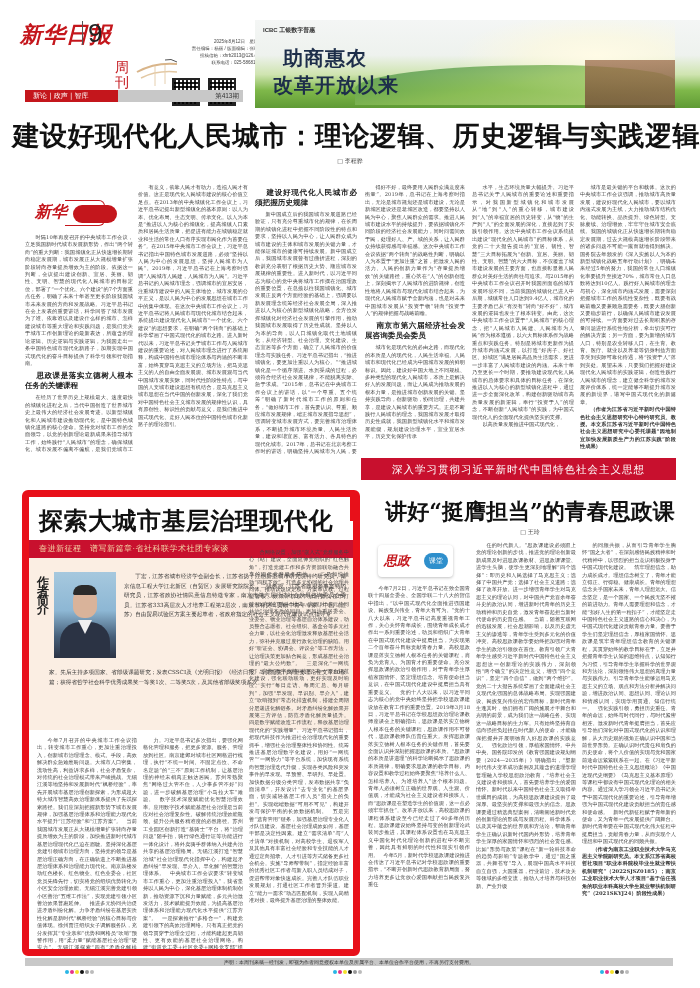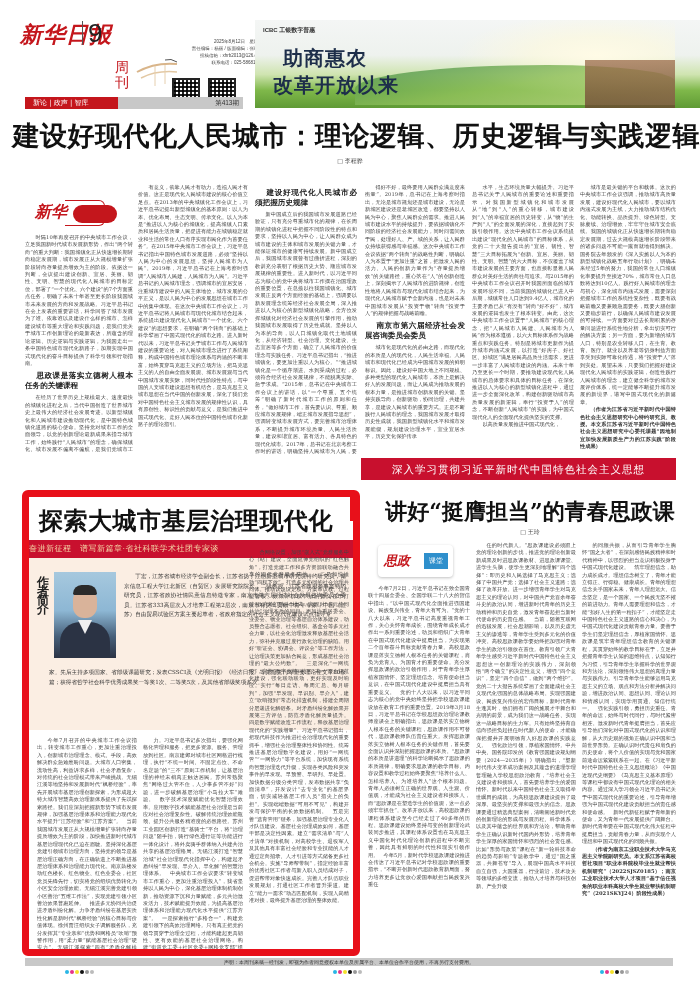--- a/index.html
+++ b/index.html
@@ -11,21 +11,21 @@
   .brand { position: absolute; left: 0; top: 2px; font-size: 22px; font-style: italic; font-weight: bold; color: #c4161c; letter-spacing: 1px; }
   .brand-sep { position: absolute; left: 62px; top: 3px; width: 1px; height: 24px; background: #555; }
   .page-num { position: absolute; left: 68px; top: 0; font-family: "Liberation Sans", sans-serif; font-size: 26px; color: #222; }
   .section-big { position: absolute; left: 0; top: 38px; font-size: 36px; font-weight: bold; color: #c4161c; letter-spacing: 2px; }
   .section-small { position: absolute; left: 95px; top: 42px; font-size: 14px; color: #c4161c; line-height: 15px; width: 16px; }
   .eaves { position: absolute; left: 115px; top: 40px; width: 45px; height: 30px; }
   .meta { position: absolute; left: 160px; top: 20px; width: 83px; font-family: "Liberation Sans", sans-serif; font-size: 4.5px; line-height: 7px; text-align: right; color: #444; }
   .qr { position: absolute; top: 60px; width: 28px; height: 28px; background:
         repeating-linear-gradient(90deg,#222 0 2px,#fff 2px 4px),
         repeating-linear-gradient(0deg,#222 0 2px,#fff 2px 4px); background-blend-mode: multiply; border: 2px solid #222; }
-  .subnav { position: absolute; left: 25px; top: 97px; width: 218px; height: 12px; background: #c8c8c8; }
+  .subnav { position: absolute; left: 25px; top: 90px; width: 218px; height: 12px; background: #c8c8c8; }
   .subnav-red { position: absolute; left: 0; top: 0; width: 93px; height: 12px; background: #c4161c; color: #fff; font-size: 7px; line-height: 12px; padding-left: 8px; }
   .issue { position: absolute; right: 4px; top: 0; font-family: "Liberation Sans", sans-serif; font-size: 6.5px; line-height: 12px; color: #333; }
 
   .ad { position: absolute; left: 255px; top: 20px; width: 504px; height: 88px; overflow: hidden;
         background: linear-gradient(180deg,#f4f6f5 0%,#eef2ee 40%,#cfe4b0 62%,#7fb84a 80%,#5f9a35 100%); }
   .ad-sky { position: absolute; left: 160px; top: 0; width: 260px; height: 88px;
         background: radial-gradient(ellipse at 70% 40%, #fffbe6 0%, rgba(255,250,220,.6) 25%, rgba(255,255,255,0) 55%); }
   .ad-hill { position: absolute; left: 100px; top: 45px; width: 320px; height: 40px; background: linear-gradient(170deg,#3f8a48 0%,#8fc05a 50%,#c5de8a 100%); border-radius: 60% 40% 0 0; opacity: .8; }
   .ad-town { position: absolute; left: 330px; top: 40px; width: 90px; height: 48px; background: linear-gradient(180deg,#9b6b4a,#6b4030); opacity: .75; }
   .ad-logo { position: absolute; left: 8px; top: 6px; font-family: "Liberation Sans", sans-serif; font-size: 6px; color: #333; font-weight: bold; }
@@ -48,38 +48,38 @@
   .xylogo .t { position: absolute; left: 0; top: 2px; font-size: 16px; font-style: italic; font-weight: bold; color: #c4161c; }
   .xylogo .b { position: absolute; left: 38px; top: 5px; width: 26px; height: 18px; border-radius: 9px; background: #c4161c; color: #fff; font-size: 9px; text-align: center; line-height: 18px; font-weight: bold; padding-left: 44px; }
   .xylogo .frame { position: absolute; left: 30px; top: 0; width: 40px; height: 26px; border: 1.2px solid #c4161c; border-left: none; border-radius: 0 6px 6px 0; }
 
   
   .red-banner { position: absolute; left: 361px; top: 458px; width: 315px; height: 22px; background: #c8102e; color: #fff; font-size: 10.5px; text-align: center; line-height: 22px; letter-spacing: 1px; }
 
   
   .feature { position: absolute; left: 22px; top: 490px; width: 338px; height: 466px; border: 7px solid #e8101a; border-radius: 6px; background: #fff; }
   .feature-title { position: absolute; left: 10px; top: 8px; font-size: 24px; font-weight: bold; color: #111; letter-spacing: 0.5px; }
-  .feature-strip { position: absolute; left: 0px; top: 43px; width: 324px; height: 18px; background: #c8102e; color: #f5d9a8; font-size: 8px; line-height: 18px; letter-spacing: 0.5px; }
+  .feature-strip { position: absolute; left: 0px; top: 43px; width: 324px; height: 18px; background: #c8102e; color: #f5d9a8; font-size: 8px; line-height: 18px; padding-left: 10px; letter-spacing: 0.5px; }
   .author-box { position: absolute; left: 0px; top: 61px; width: 324px; height: 172px; background: #fbeee3; }
   .author-label { position: absolute; left: 8px; top: 20px; width: 10px; font-size: 12px; line-height: 9px; font-weight: bold; color: #222; }
   .author-photo { position: absolute; left: 25px; top: 14px; width: 62px; height: 86px; background: linear-gradient(180deg,#a6c8de 0%,#8db7d4 45%,#47607a 75%,#2b3344 100%); overflow: hidden; }
   .author-photo .head { position: absolute; left: 19px; top: 16px; width: 24px; height: 30px; border-radius: 12px 12px 11px 11px; background: #d9b39a; }
   .author-photo .hair { position: absolute; left: 19px; top: 13px; width: 24px; height: 10px; border-radius: 12px 12px 2px 2px; background: #2a2a2a; }
   .author-photo .body { position: absolute; left: 6px; top: 50px; width: 50px; height: 40px; border-radius: 20px 20px 0 0; background: #2b3344; }
   .author-photo .collar { position: absolute; left: 24px; top: 48px; width: 14px; height: 14px; background: #f0f0f0; clip-path: polygon(0 0,100% 0,50% 100%); }
   .author-bio { position: absolute; left: 95px; top: 14px; width: 222px; font-size: 5.6px; line-height: 9.6px; color: #333; text-align: justify; text-indent: 2em; }
   .author-bio2 { position: absolute; left: 20px; top: 110px; width: 297px; font-size: 5.6px; line-height: 9.6px; color: #333; text-align: justify; }
 
   
   .art2-title { position: absolute; left: 360px; top: 497px; width: 340px; text-align: center; font-size: 22px; font-weight: bold; color: #111; }
   .art2-mark { position: absolute; left: 350px; top: 497px; width: 10px; height: 24px; background: #e8101a; }
   .art2-byline { position: absolute; left: 360px; top: 528px; width: 340px; text-align: center; font-size: 6px; color: #444; }
   .sizheng { position: absolute; left: 378px; top: 545px; width: 75px; height: 32px; background: #fff; border-radius: 4px; box-shadow: 0 1px 3px rgba(0,0,0,.25); }
   .sizheng .t { position: absolute; left: 6px; top: 7px; font-size: 13px; font-weight: bold; font-style: italic; color: #c4161c; }
-  .sizheng .b { position: absolute; left: 46px; top: 8px; width: 24px; height: 16px; border-radius: 0; background: #2e8fcc; color: #fff; font-size: 7px; line-height: 16px; text-align: center; }
+  .sizheng .b { position: absolute; left: 46px; top: 8px; width: 24px; height: 16px; border-radius: 8px; background: #2e8fcc; color: #fff; font-size: 7px; line-height: 16px; text-align: center; }
 
   
   .footer-bar { position: absolute; left: 25px; top: 958px; width: 648px; height: 8px; background: #c8c8c8; font-family: "Liberation Sans", sans-serif; font-size: 5px; line-height: 8px; text-align: center; color: #333; }
   .reg { position: absolute; top: 970px; height: 4px; display: flex; gap: 1px; }
   .reg span { width: 4px; height: 4px; border-radius: 2px; }
 </style>
 </head>
 <body>
 
 <div class="masthead">

